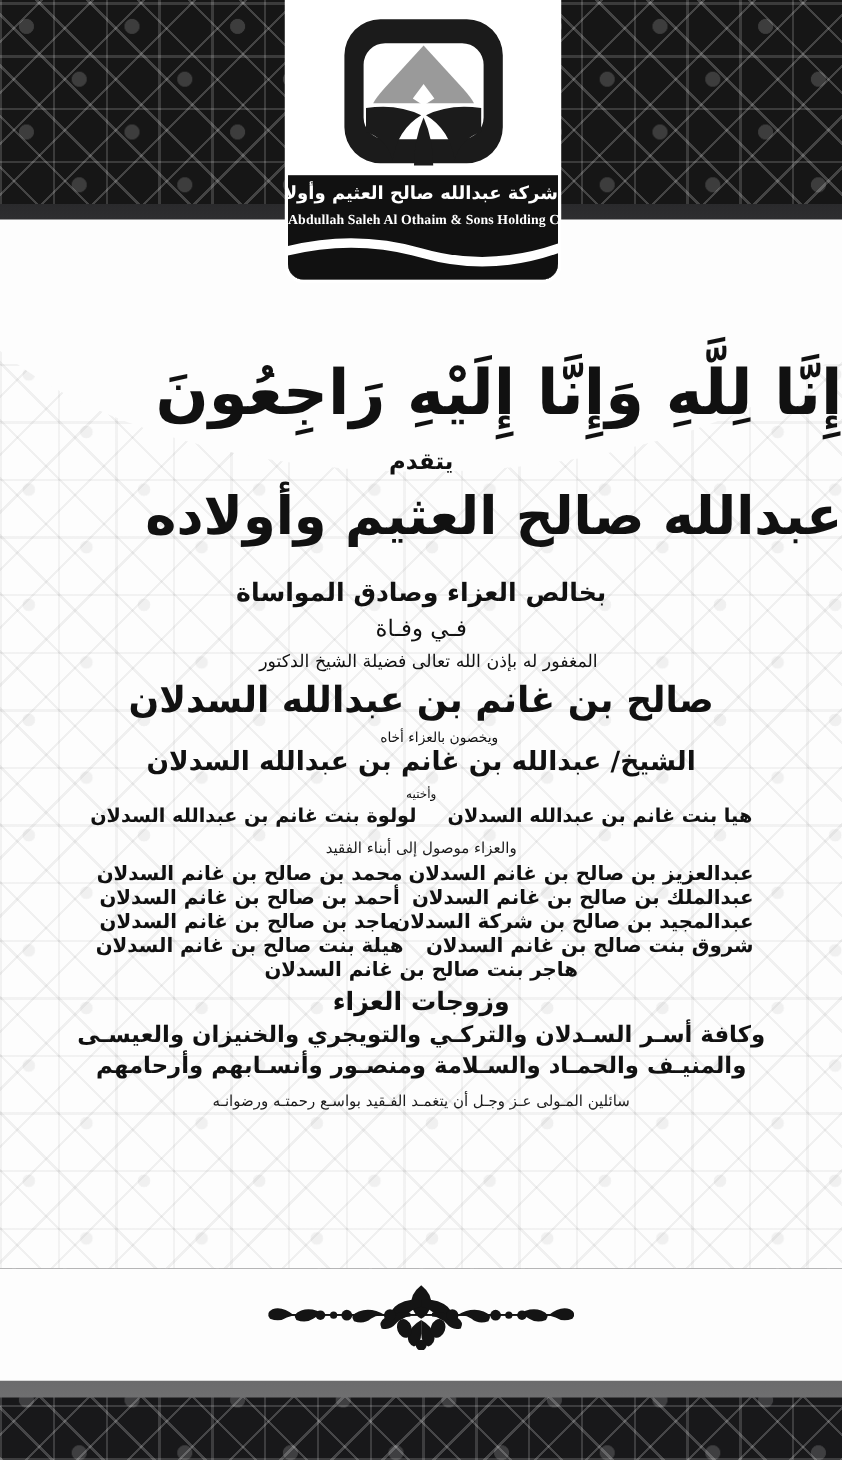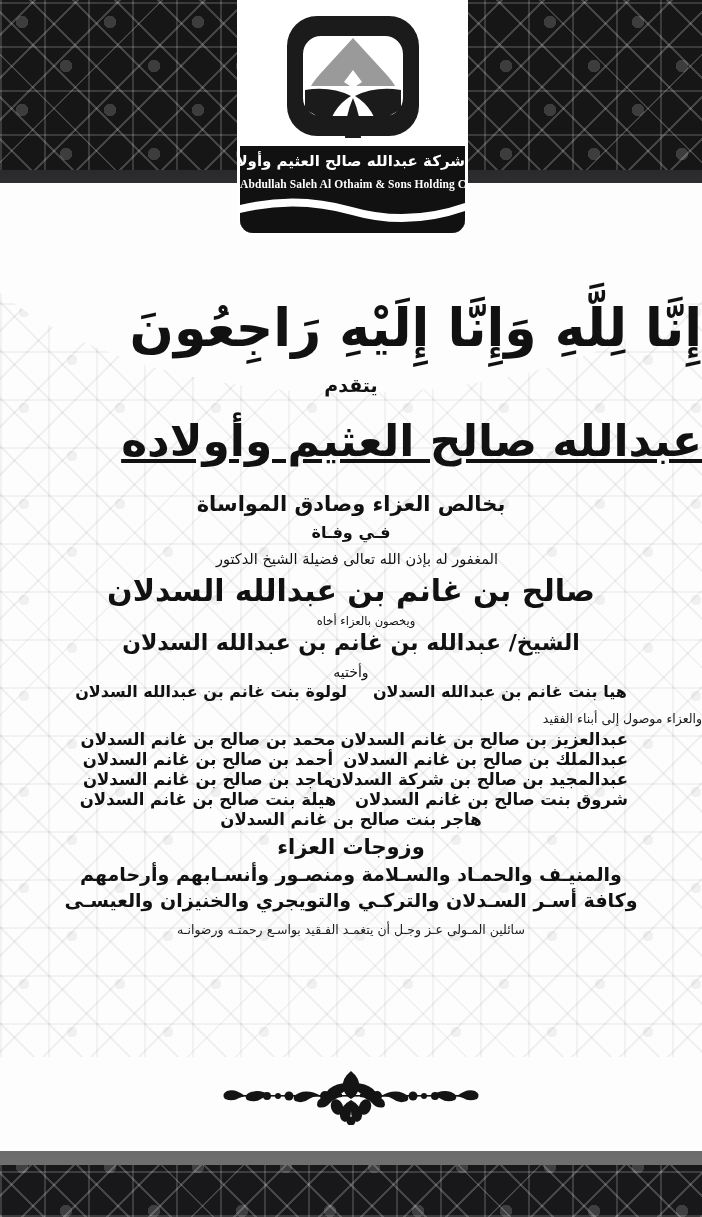--- a/index.html
+++ b/index.html
@@ -113,52 +113,52 @@
     font-weight:bold;color:#111;white-space:nowrap;text-align:right;
   }
   #verse{
     font-size:52px;line-height:1.0;letter-spacing:-1px;
     margin-top:34px;
   }
   #yataqaddam{
     font-size:19px;font-weight:bold;margin-top:20px;letter-spacing:0.5px;
   }
   #company-calig{
-    font-size:44px;line-height:1.05;margin-top:22px;letter-spacing:-1px;text-decoration:underline;
+    font-size:44px;line-height:1.05;margin-top:12px;letter-spacing:-1px;
   }
   #condolence{
     font-size:21px;font-weight:bold;margin-top:28px;letter-spacing:0.3px;
   }
   #fi-wafat{
-    font-size:16px;font-weight:bold;margin-top:7px;letter-spacing:3px;
+    font-size:19px;font-weight:normal;margin-top:7px;letter-spacing:3px;
   }
   #maghfoor{
     font-size:14.5px;margin-top:9px;letter-spacing:0.2px;padding-left:12px;
   }
   #deceased{
     font-size:30px;font-weight:bold;margin-top:6px;letter-spacing:1px;
   }
   #brother-label{
     font-size:11.5px;margin-top:6px;padding-left:30px;
   }
   #brother{
     font-size:22px;font-weight:bold;margin-top:2px;letter-spacing:0.4px;
   }
   #sisters-label{
-    font-size:14px;margin-top:9px;text-align:center;
+    font-size:10px;margin-top:9px;text-align:center;
   }
   .two-col{
     display:flex;justify-content:center;align-items:baseline;gap:26px;
     margin-top:2px;
   }
   .two-col .cell{
     font-size:16px;font-weight:bold;white-space:nowrap;
   }
   #sons-label{
-    font-size:12.5px;margin-top:10px;color:#1a1a1a;text-align:right;
+    font-size:12.5px;margin-top:10px;color:#1a1a1a;
   }
   #sons-grid{
     margin-top:4px;display:flex;flex-direction:column;gap:1px;align-items:center;
   }
   .sons-row{
     display:flex;justify-content:center;gap:18px;width:560px;
   }
   .sons-row .cell{
     width:268px;text-align:center;font-size:16.5px;font-weight:bold;
     white-space:nowrap;letter-spacing:0.2px;
@@ -301,22 +301,22 @@
       <div class="sons-row">
         <div class="cell">شروق بنت صالح بن غانم السدلان</div>
         <div class="cell">هيلة بنت صالح بن غانم السدلان</div>
       </div>
     </div>
 
     <div id="son-last">هاجر بنت صالح بن غانم السدلان</div>
 
     <div id="wives">وزوجات العزاء</div>
 
+    <div class="families">وكافة أسـر السـدلان والتركـي والتويجري والخنيزان والعيسـى</div>
     <div class="families">والمنيـف والحمـاد والسـلامة ومنصـور وأنسـابهم وأرحامهم</div>
-    <div class="families">وكافة أسـر السـدلان والتركـي والتويجري والخنيزان والعيسـى</div>
 
     <div class="dua first">سائلين المـولى عـز وجـل أن يتغمـد الفـقيد بواسـع رحمتـه ورضوانـه</div>
   </div>
 
   <div id="divider">
     <svg width="360" height="56" viewBox="0 0 360 56">
       <g fill="#141414">
         <rect x="70" y="26" width="220" height="1.6"></rect>
 
         <path d="M180 2 Q170 10 172 19 Q174 27 180 30 Q186 27 188 19 Q190 10 180 2 Z"></path>

